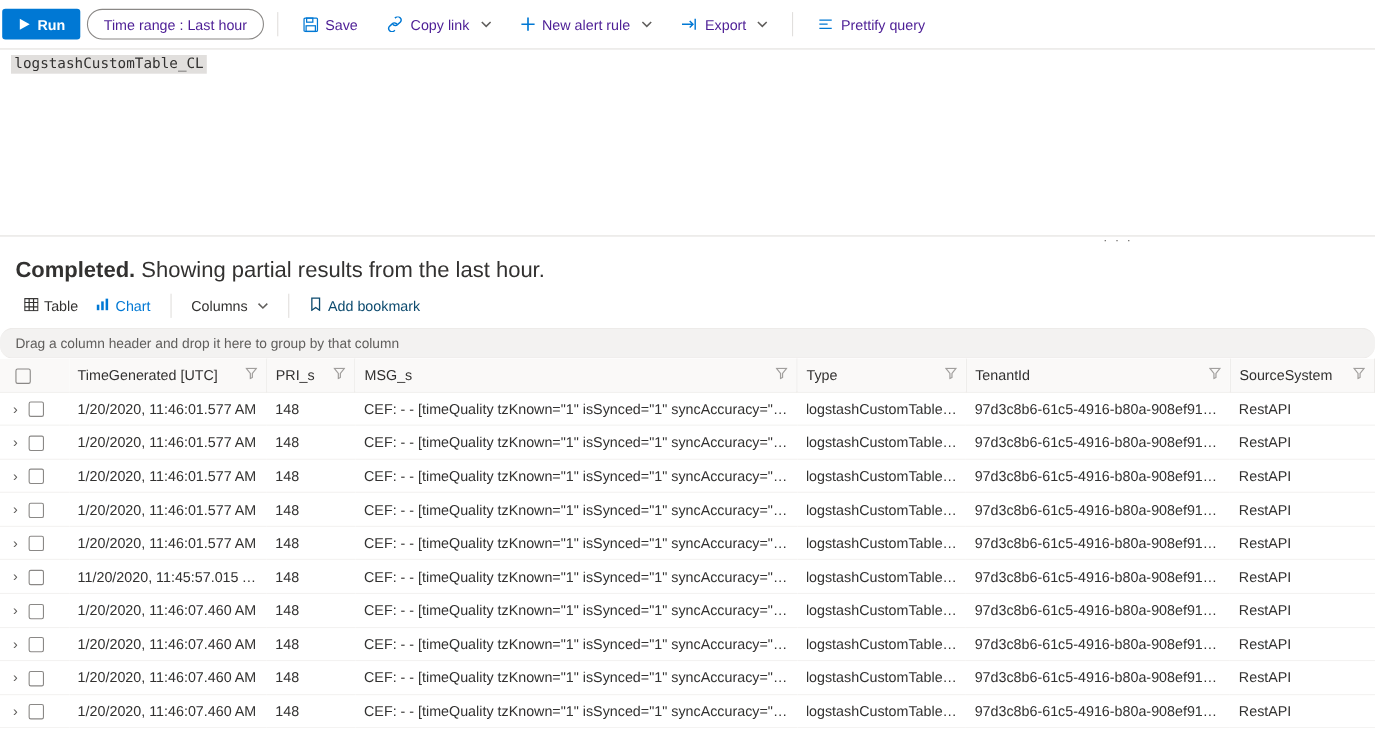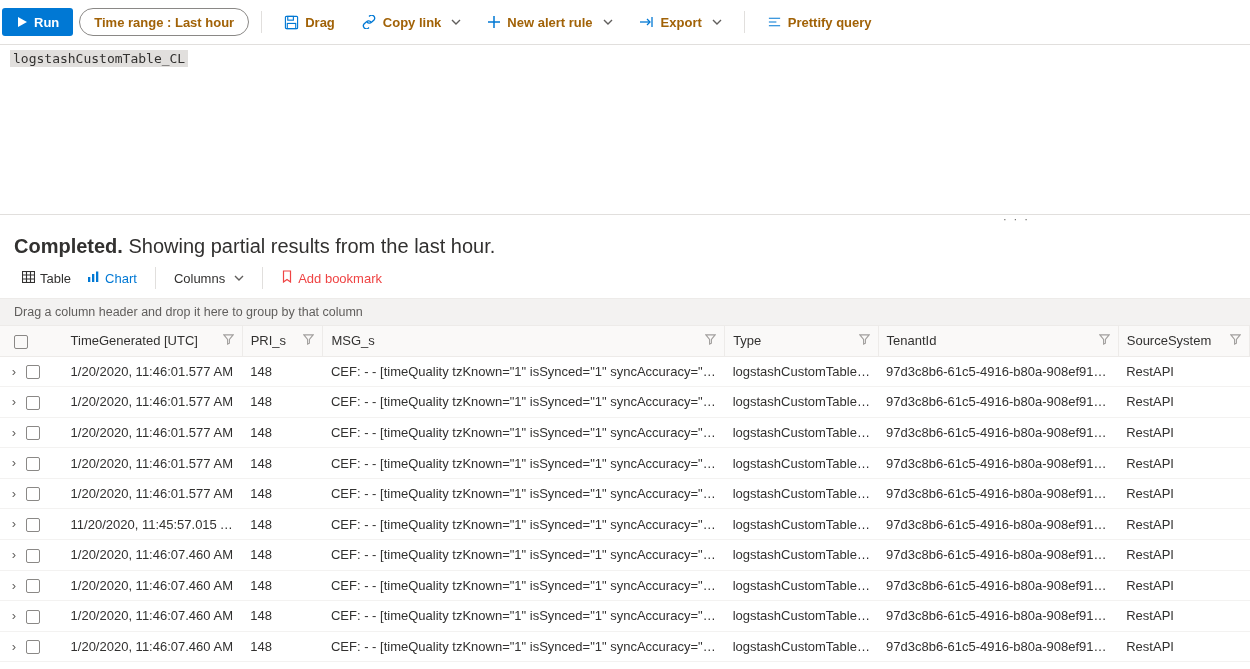--- a/index.html
+++ b/index.html
@@ -1,20 +1,20 @@
 <!DOCTYPE html>
 <html><head>
   <meta charset="utf-8">
   <style>
     * { margin: 0; padding: 0; box-sizing: border-box; font-family: "Segoe UI", -apple-system, sans-serif; }
     body { background: #fff; font-size: 13px; color: #323130; }
 
     
     .toolbar { display: flex; align-items: center; gap: 6px; padding: 8px 2px; border-bottom: 1px solid #e1dfdd; }
-    .tb-btn { display: inline-flex; align-items: center; gap: 6px; padding: 4px 10px; height: 28px; background: transparent; border: none; border-radius: 3px; cursor: pointer; color: #a16207; font-size: 13px; font-weight: bold; }
+    .tb-btn { display: inline-flex; align-items: center; gap: 6px; padding: 4px 10px; height: 28px; background: transparent; border: none; border-radius: 3px; cursor: pointer; color: #4c1d95; font-size: 13px; }
     .run-btn { background: #0078d4; color: #fff; padding: 4px 14px; font-weight: 600; border-radius: 3px; }
     .pill { border: 1px solid #8a8886; border-radius: 14px; padding: 3px 14px; background: #fff; }
     .tb-sep { width: 1px; height: 22px; background: #e1dfdd; margin: 0 6px; }
     .icon { display: inline-flex; align-items: center; color: #0078d4; }
     .run-btn .icon { color: #fff; }
     .caret { margin-left: 4px; color: #605e5c; }
 
     
     .query-area { padding: 5px 10px 0 10px; height: 170px; border-bottom: 1px solid #e1dfdd; }
     .query-line { display: inline-block; background: #e1dfdd; padding: 1px 3px; font-family: Consolas, monospace; font-size: 13px; color: #323130; }
@@ -22,26 +22,26 @@
     
     .resize-ind { text-align: right; padding-right: 220px; font-size: 11px; color: #605e5c; letter-spacing: 2px; height: 10px; line-height: 8px; }
 
     
     .status { padding: 10px 14px 6px; font-size: 20px; }
     .status b { font-weight: 600; }
 
     
     .rbar { display: flex; align-items: center; gap: 0; padding: 2px 14px 8px; font-size: 13px; }
     .r-tab { display: inline-flex; align-items: center; gap: 5px; padding: 4px 8px; cursor: pointer; }
-    .r-tab.muted { color: #ef4444; }
+    .r-tab.muted { color: #0c4a6e; }
     .r-icon-chart { color: #0078d4; }
     .rbar .tb-sep { margin: 0 10px; }
 
     
-    .grp-hint { background: #f3f2f1; border-top: 1px solid #edebe9; border-bottom: 1px solid #edebe9; padding: 6px 14px; color: #605e5c; font-size: 12.5px; }
+    .grp-hint { background: #f3f2f1; border-top: 1px solid #edebe9; border-bottom: 1px solid #edebe9; padding: 6px 14px; color: #605e5c; font-size: 12.5px; border-radius: 12px; }
 
     
     .tbl { width: 100%; border-collapse: collapse; table-layout: fixed; }
     .tbl thead th { font-weight: 400; text-align: left; font-size: 13px; color: #323130; background: #faf9f8; border-bottom: 1px solid #edebe9; border-right: 1px solid #edebe9; padding: 7px 8px; position: relative; white-space: nowrap; overflow: hidden; text-overflow: ellipsis; }
     .tbl thead th:first-child { border-right: none; }
     .th-inner { display: flex; align-items: center; justify-content: space-between; gap: 4px; }
     .filter-i { color: #a19f9d; cursor: pointer; flex-shrink: 0; }
     .tbl tbody td { padding: 7px 8px; border-bottom: 1px solid #f3f2f1; font-size: 13px; color: #323130; white-space: nowrap; overflow: hidden; text-overflow: ellipsis; }
     .expander { color: #605e5c; cursor: pointer; display: inline-block; width: 12px; text-align: center; }
     .chk { appearance: none; width: 14px; height: 14px; border: 1px solid #8a8886; border-radius: 2px; vertical-align: middle; margin-left: 6px; cursor: pointer; }
@@ -73,21 +73,21 @@
   <span class="tb-sep"></span>
 
   <button class="tb-btn">
     <span class="icon">
       <svg width="15" height="15" viewBox="0 0 16 16" fill="none" stroke="currentColor" stroke-width="1.2">
           <rect x="1.5" y="1.5" width="13" height="13" rx="1"></rect>
           <rect x="4" y="1.5" width="6" height="4"></rect>
           <rect x="3.5" y="9" width="9" height="5.5"></rect>
         </svg>
     </span>
-    <span>Drag</span>
+    <span>Save</span>
   </button>
 
   <button class="tb-btn">
     <span class="icon">
       <svg width="16" height="14" viewBox="0 0 16 14" fill="none" stroke="currentColor" stroke-width="1.3">
           <path d="M6 7a3 3 0 0 0 4.5.3L13 5a3 3 0 0 0-4.2-4.2L8 1.5"></path>
           <path d="M10 7a3 3 0 0 0-4.5-.3L3 9a3 3 0 0 0 4.2 4.2L8 12.5"></path>
         </svg>
     </span>
     <span>Copy link</span>

